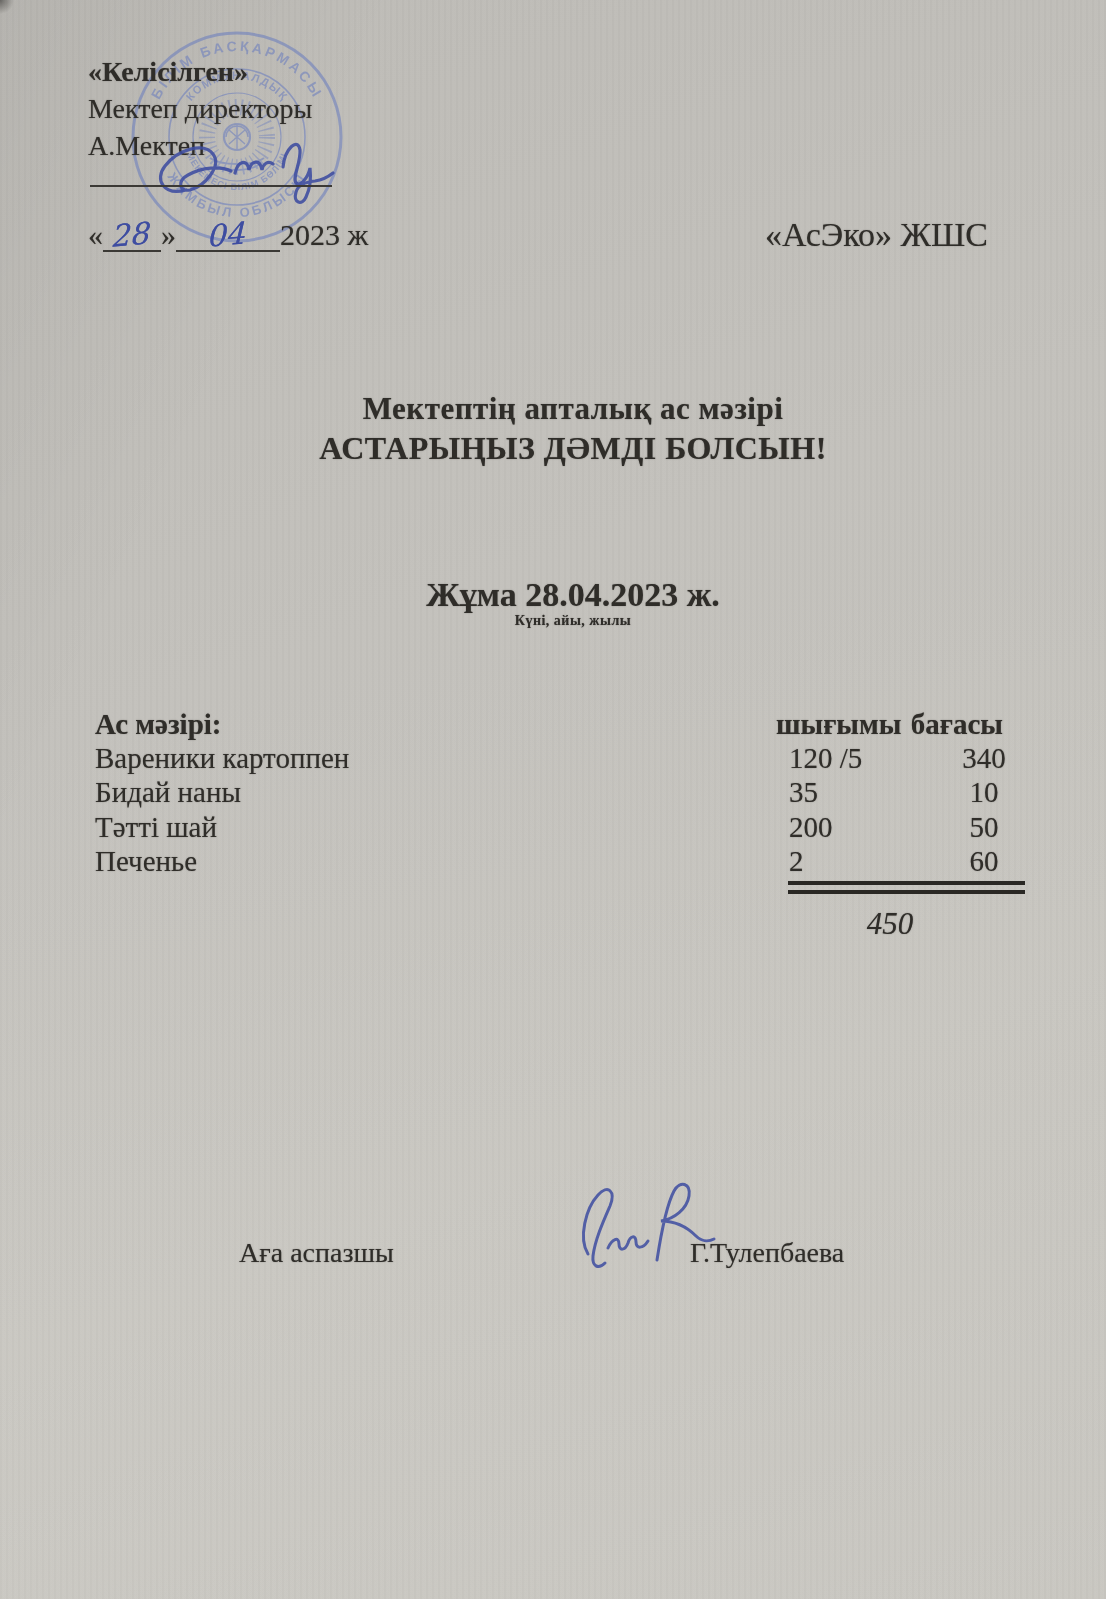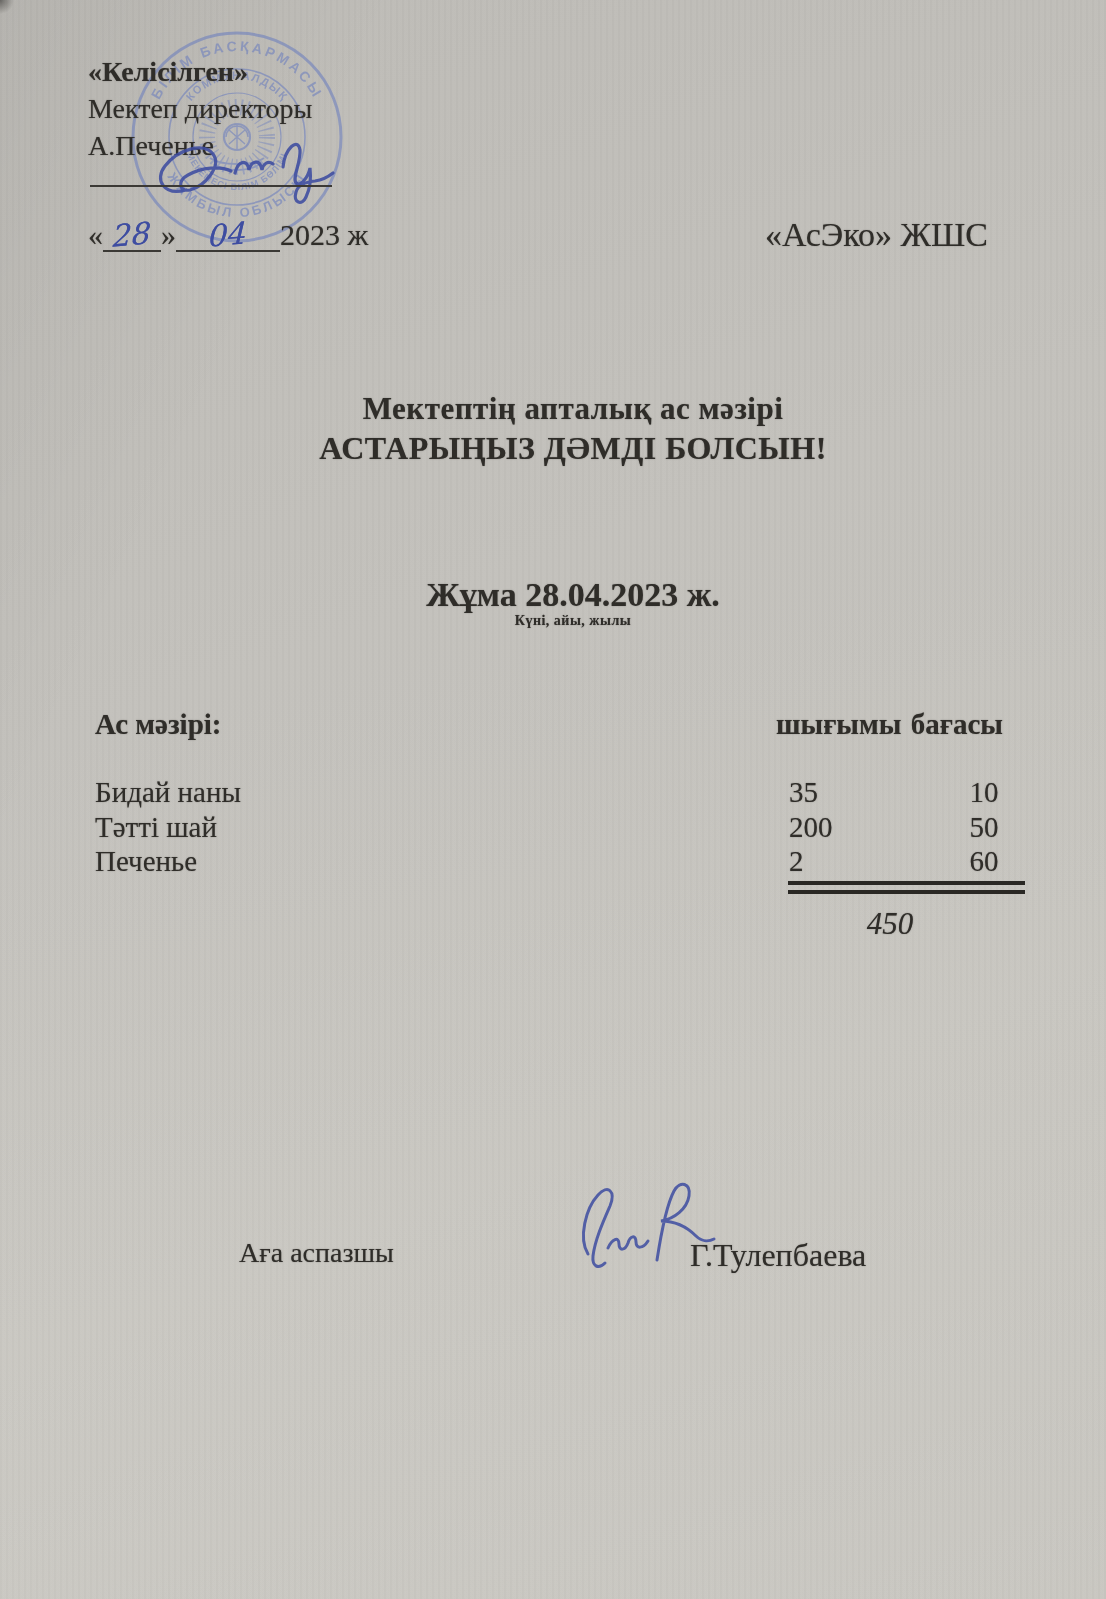--- a/index.html
+++ b/index.html
@@ -46,21 +46,21 @@
   .menu-row .qty{position:absolute;left:789px;white-space:nowrap;}
   .menu-row .price{position:absolute;left:948px;width:72px;text-align:center;white-space:nowrap;}
   .menu-header .qty{left:776px;}
   .menu-header .price{left:903px;width:100px;text-align:right;}
 
   .total-rule{left:788px;top:881px;width:237px;height:5px;
     border-top:4px solid #2a2824;border-bottom:4px solid #2a2824;}
   .total-value{left:845px;top:906px;width:90px;text-align:center;font-size:31px;font-style:italic;}
 
   .footer-role{left:239px;top:1237px;font-size:28px;}
-  .footer-name{left:690px;top:1237px;font-size:32px;}
+  .footer-name{left:690px;top:1237px;font-size:28px;}
 
   .stamp{left:126px;top:26px;opacity:.52;}
   .sig-svg{overflow:visible;}
 </style>
 </head>
 <body>
 
 <div class="paper">
 
   <svg class="abs stamp" width="222" height="222" viewBox="0 0 222 222">
@@ -94,21 +94,21 @@
         <textPath href="#arcInnerTop" startOffset="50%" text-anchor="middle">КОММУНАЛДЫҚ</textPath>
       </text>
       <text font-size="9" letter-spacing="1">
         <textPath href="#arcInnerBottom" startOffset="50%" text-anchor="middle">МЕКЕМЕСІ БІЛІМ БӨЛІМІ</textPath>
       </text>
     </g>
   </svg>
 
   <div class="abs approval-line ink b" style="top:58px;">«Келісілген»</div>
   <div class="abs approval-line ink" style="top:95px;">Мектеп директоры</div>
-  <div class="abs approval-line ink" style="top:132px;">А.Печенье</div>
+  <div class="abs approval-line ink" style="top:132px;">А.Мектеп</div>
 
   <svg class="abs sig-svg" style="left:152px;top:126px;" width="195" height="84" viewBox="0 0 195 84">
     <g fill="none" stroke="#3e4da1" stroke-width="3.2" stroke-linecap="round" opacity=".88">
       <path d="M 34,64 C 12,70 2,54 13,40 C 26,23 52,16 61,28 C 70,40 53,60 38,64 C 27,66 25,55 36,49 C 50,41 68,40 79,45"></path>
       <path d="M 83,47 C 86,35 95,32 97,44 C 99,35 108,32 110,44 C 111,38 116,34 121,38"></path>
       <path d="M 131,41 C 133,22 146,11 148,24 C 149,36 140,52 144,57 C 148,61 156,52 158,42 C 159,51 158,63 154,71 C 150,80 141,77 144,66 C 146,59 153,56 163,55 C 170,54 176,51 181,47"></path>
     </g>
   </svg>
 
   <div class="abs sig-rule"></div>
@@ -124,20 +124,25 @@
 
   <div class="abs day-heading ink b center">Жұма 28.04.2023 ж.</div>
   <div class="abs day-caption ink b center">Күні, айы, жылы</div>
 
   <div class="abs menu-row menu-header b ink" style="top:708px;">
     <span class="dish">Ас мәзірі:</span>
     <span class="qty">шығымы</span>
     <span class="price">бағасы</span>
   </div>
 
+  <div class="abs menu-row ink" style="top:742px;">
+    <span class="dish">Вареники картоппен</span>
+    <span class="qty">120 /5</span>
+    <span class="price">340</span>
+  </div>
   <div class="abs menu-row ink" style="top:776px;">
     <span class="dish">Бидай наны</span>
     <span class="qty">35</span>
     <span class="price">10</span>
   </div>
   <div class="abs menu-row ink" style="top:811px;">
     <span class="dish">Тәтті шай</span>
     <span class="qty">200</span>
     <span class="price">50</span>
   </div>

